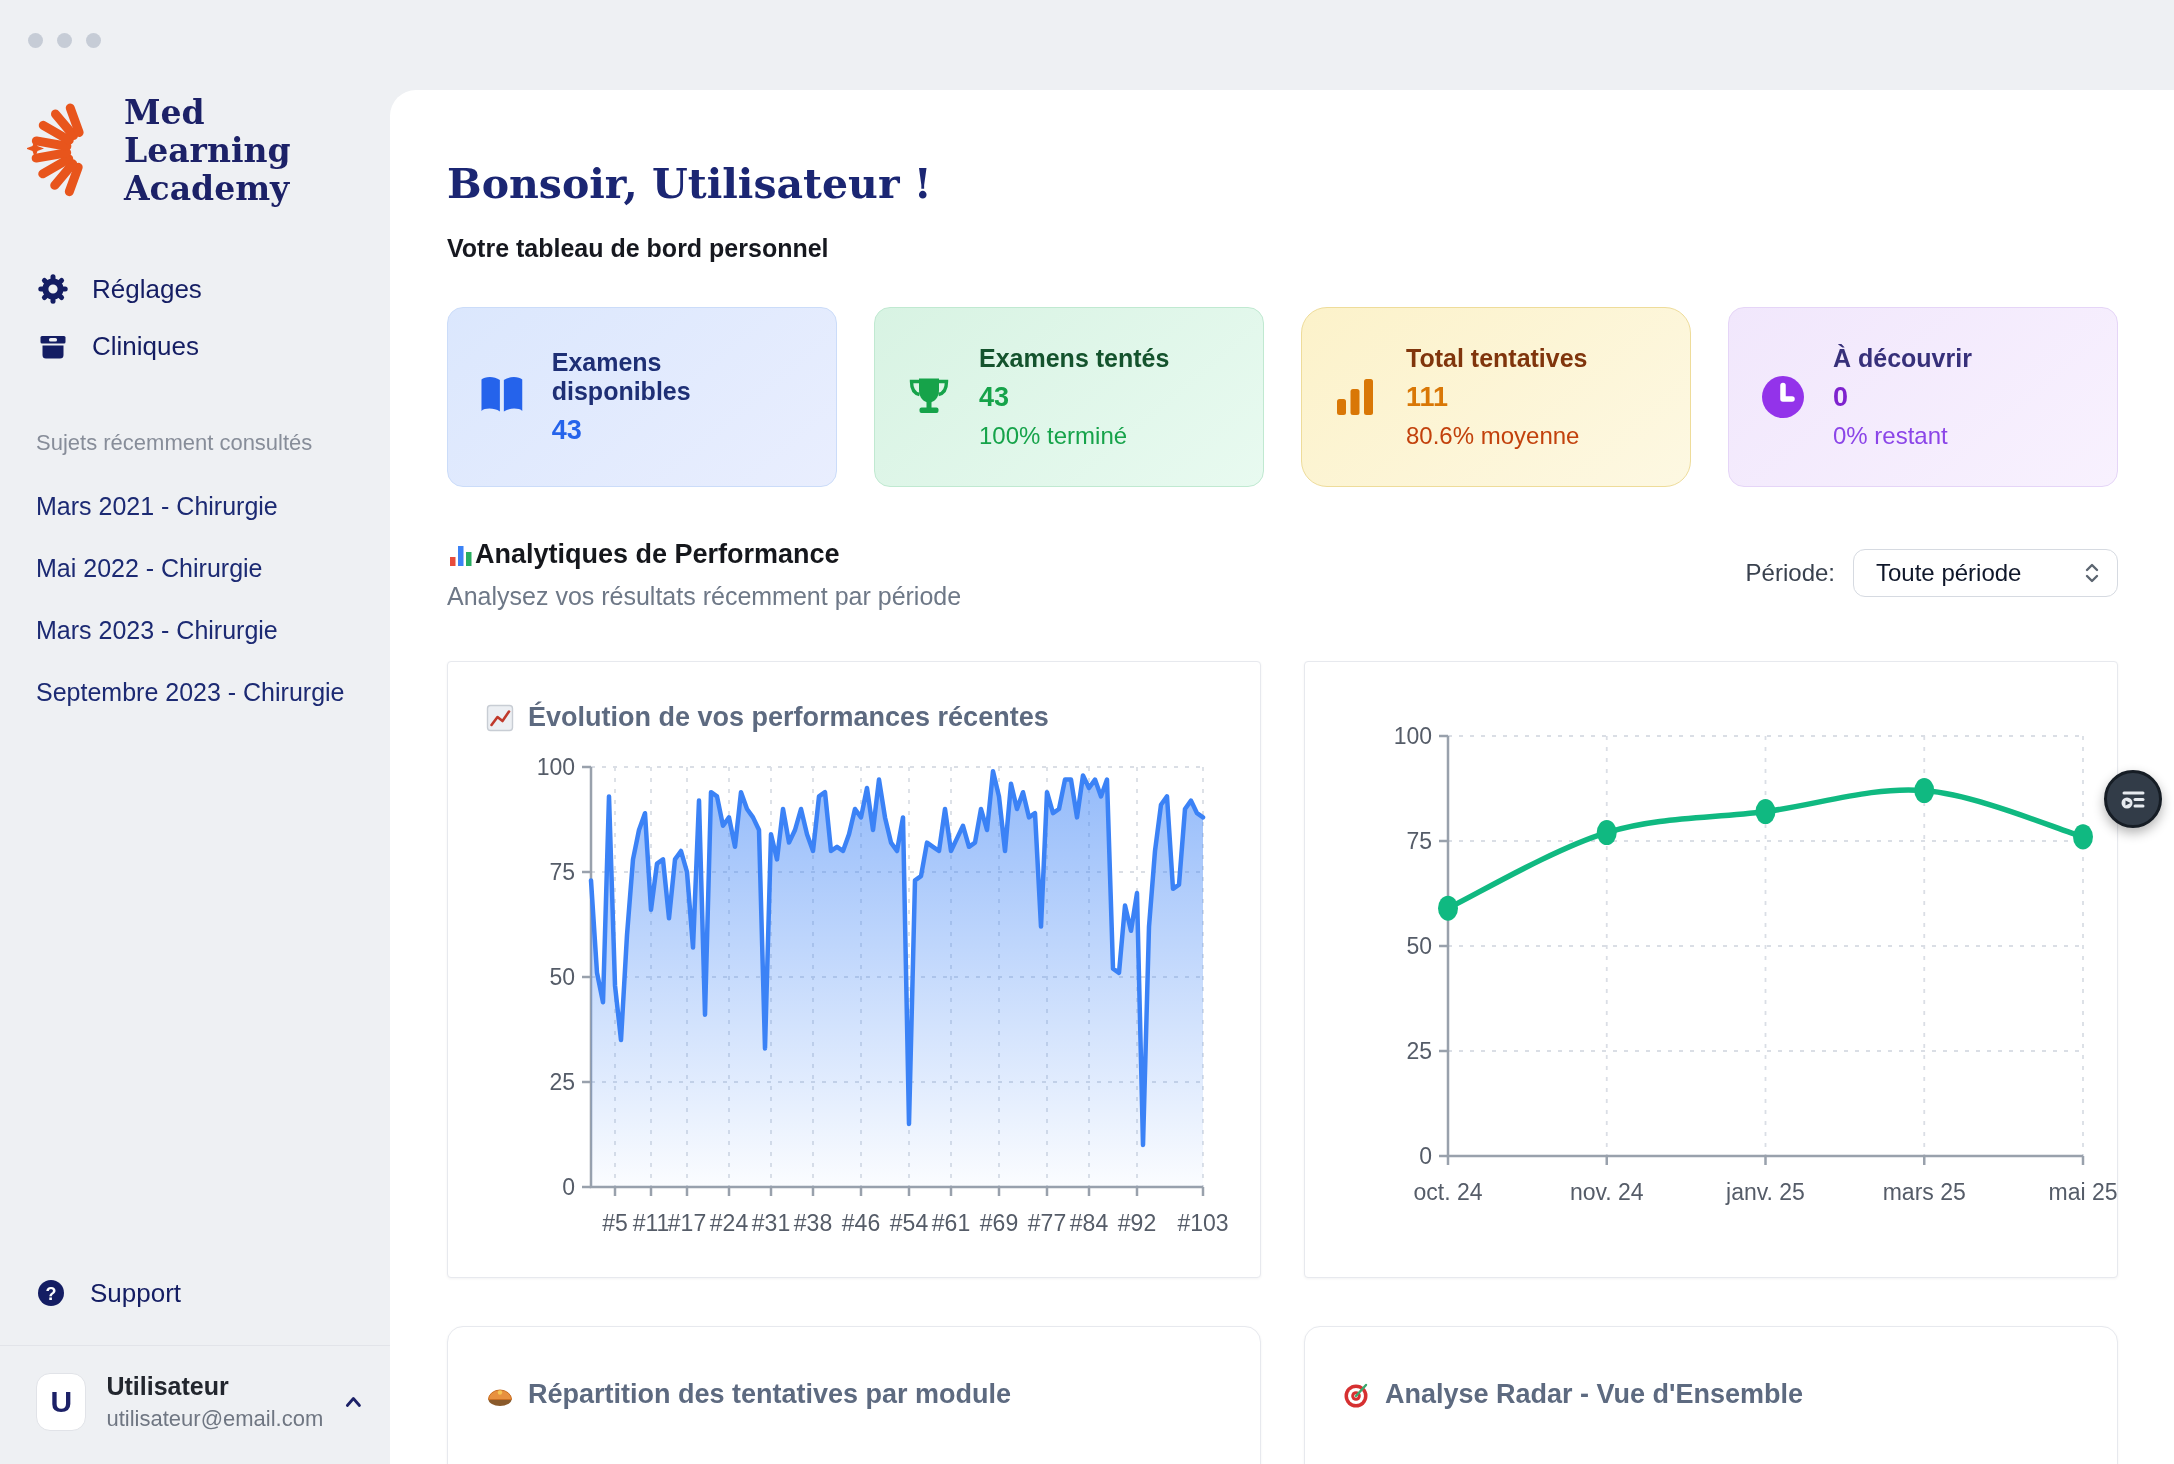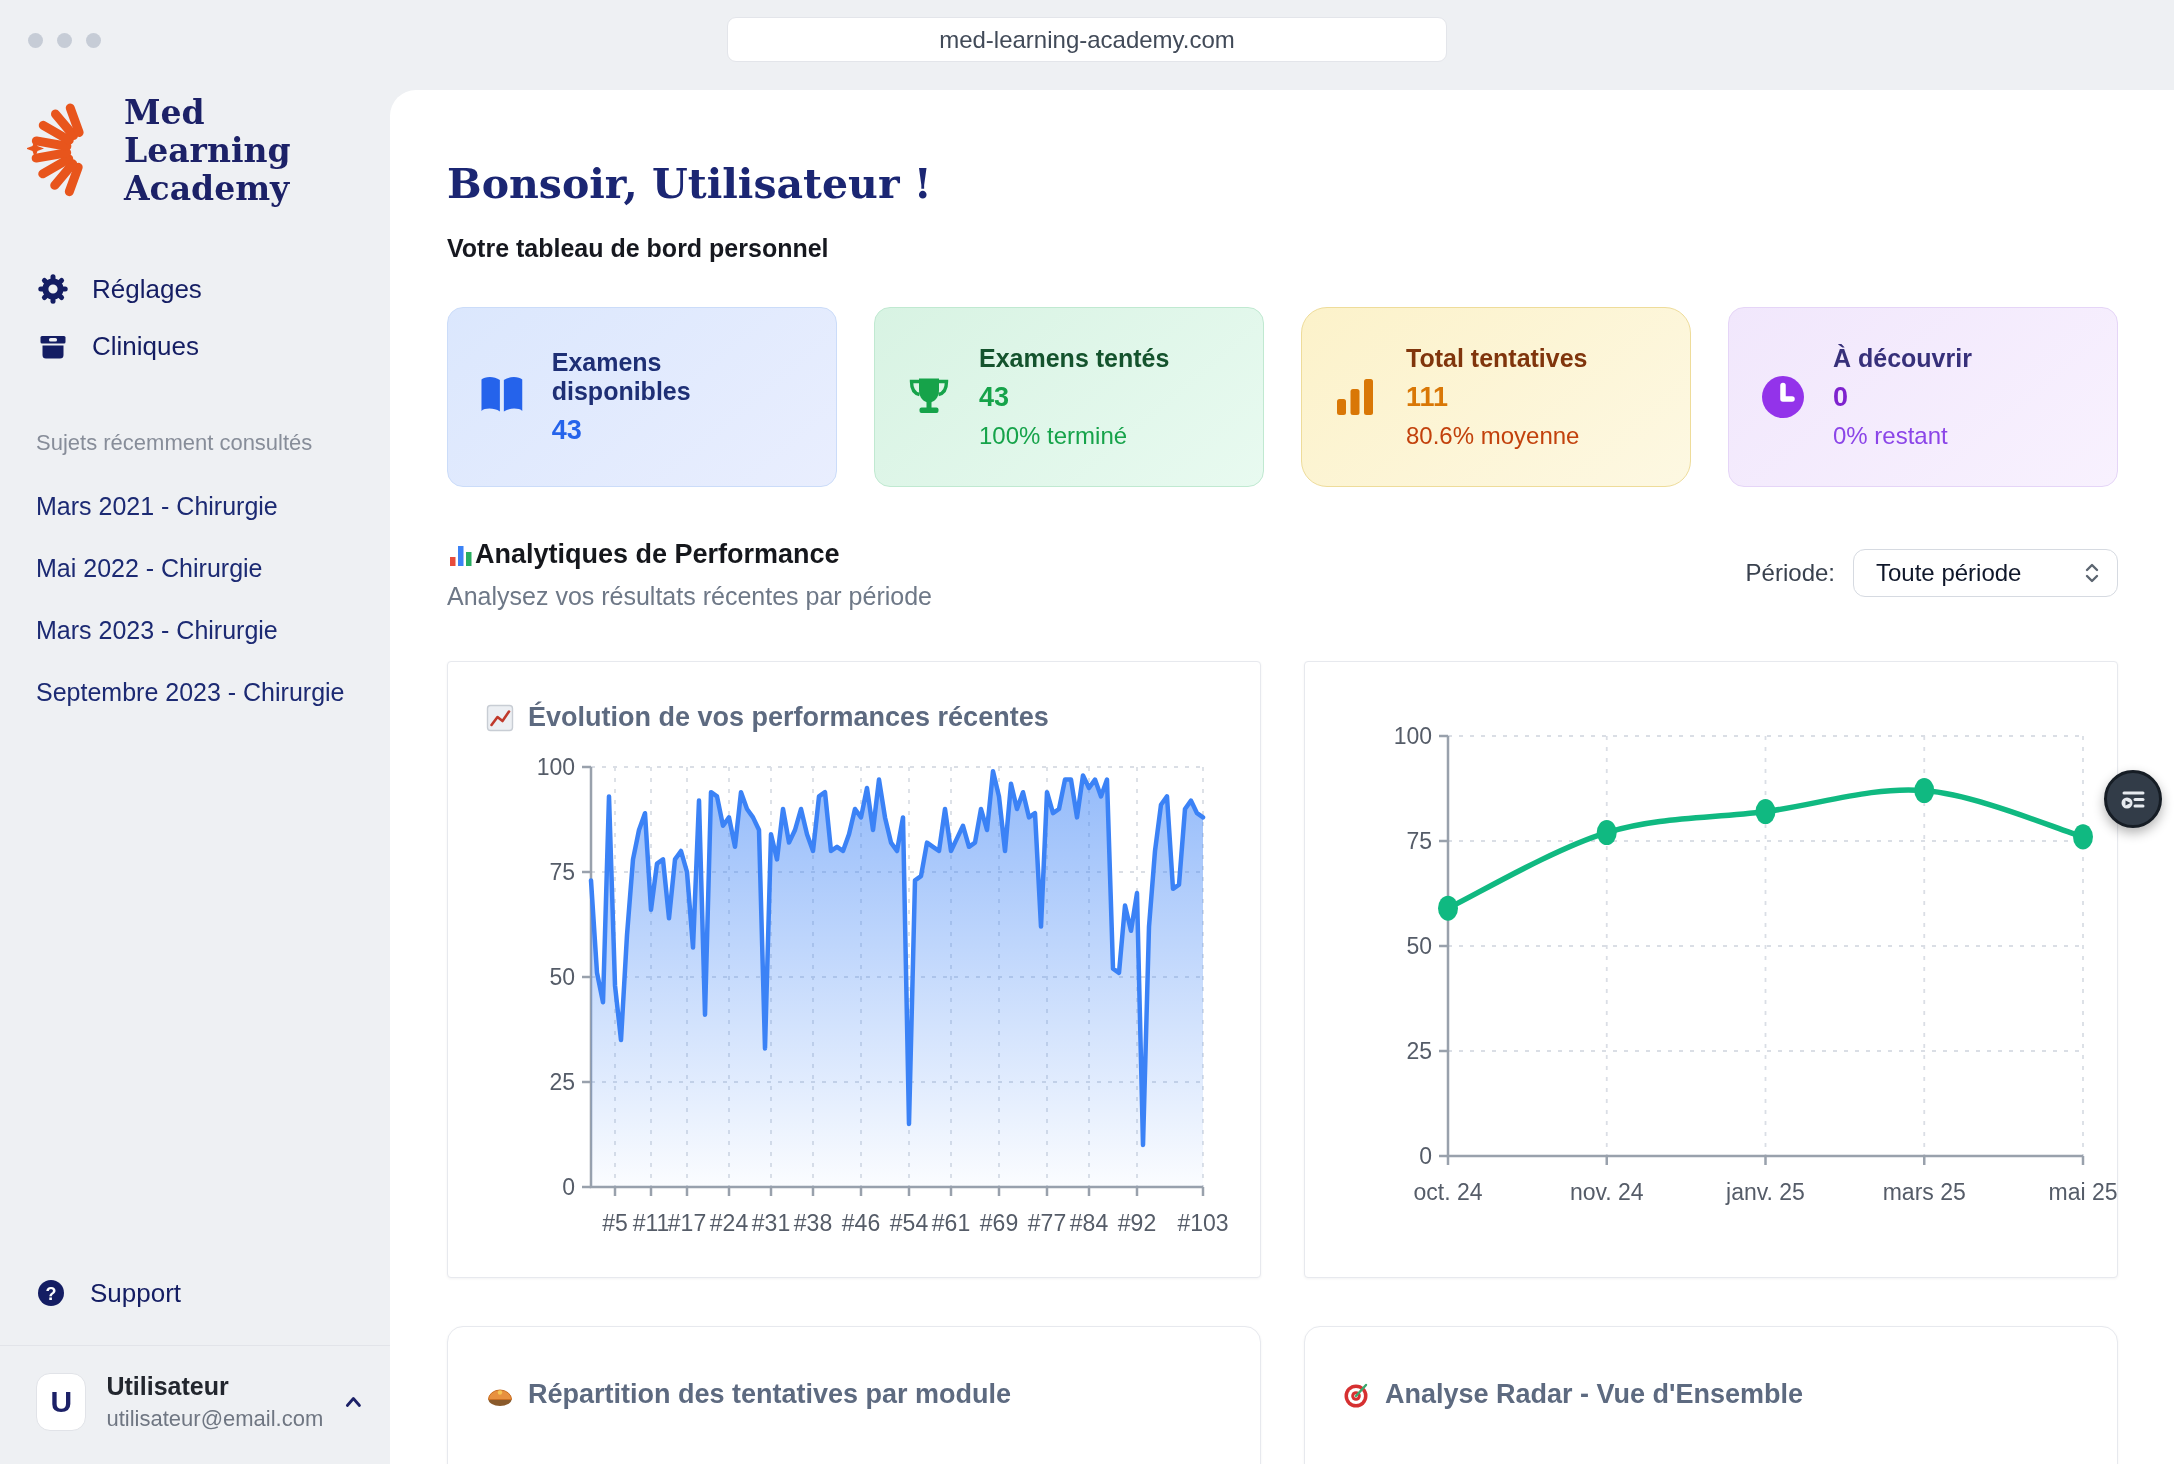--- a/index.html
+++ b/index.html
@@ -87,21 +87,20 @@
 <body>
 
 <div class="window">
 
   <div class="topbar">
     <div class="dots">
       <span></span>
       <span></span>
       <span></span>
     </div>
-    <div class="urlbar">med-learning-academy.com</div>
   </div>
 
   <aside class="sidebar">
     <div class="logo">
       <svg width="82" height="112" viewBox="0 0 82 112">
         <g fill="#e8551c">
           <rect x="72" y="51" width="35" height="9" rx="4.5" transform="rotate(110 58 55)"></rect>
           <rect x="72" y="51" width="37" height="9" rx="4.5" transform="rotate(130 58 55)"></rect>
           <rect x="72" y="51" width="39" height="9" rx="4.5" transform="rotate(150 58 55)"></rect>
           <rect x="72" y="51" width="40" height="9" rx="4.5" transform="rotate(170 58 55)"></rect>
@@ -226,21 +225,21 @@
     <div class="section-row">
       <div>
         <div class="section-title">
           <svg width="28" height="28" viewBox="0 0 28 28">
             <rect x="3" y="16" width="5.5" height="9" fill="#e74c3c"></rect>
             <rect x="11" y="5" width="5.5" height="20" fill="#3b82f6"></rect>
             <rect x="19" y="11" width="5.5" height="14" fill="#27ae60"></rect>
           </svg>
           <span>Analytiques de Performance</span>
         </div>
-        <div class="section-sub">Analysez vos résultats récentes par période</div>
+        <div class="section-sub">Analysez vos résultats récemment par période</div>
       </div>
       <div class="period-wrap">
         <span class="period-label">Période:</span>
         <div class="select-box">
           <span>Toute période</span>
           <svg class="sel-chevrons" width="18" height="22" viewBox="0 0 18 22">
             <polyline points="4,8 9,3 14,8" fill="none" stroke="#5c6570" stroke-width="2.4" stroke-linecap="round" stroke-linejoin="round"></polyline>
             <polyline points="4,14 9,19 14,14" fill="none" stroke="#5c6570" stroke-width="2.4" stroke-linecap="round" stroke-linejoin="round"></polyline>
           </svg>
         </div>

